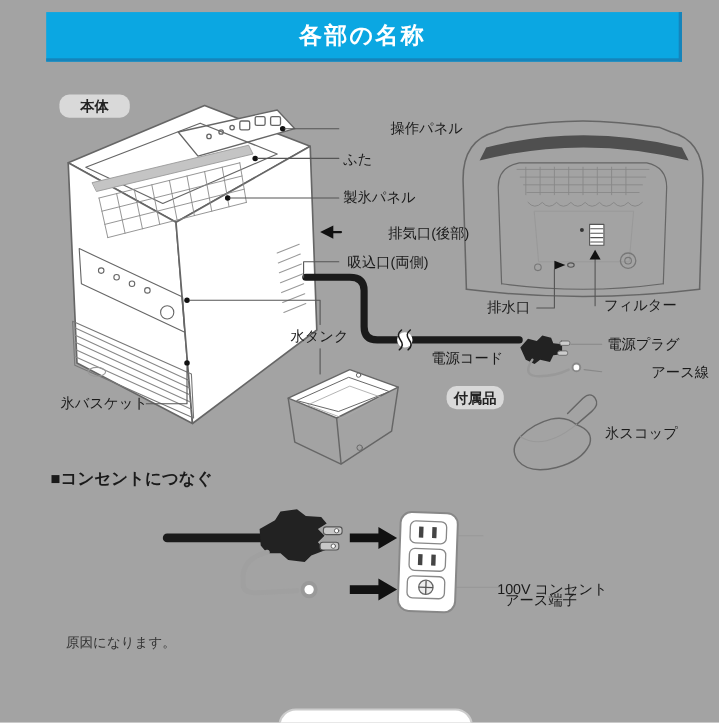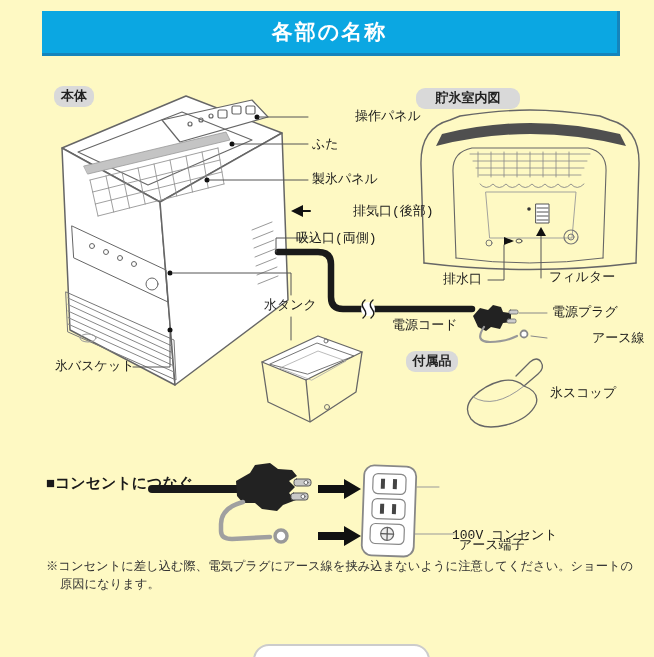--- a/index.html
+++ b/index.html
@@ -1,17 +1,17 @@
 <!DOCTYPE html>
 <html><head>
 <meta charset="utf-8">
 <style>
   html,body{margin:0;padding:0;background:#fff;}
-  #page{position:relative;width:654px;height:657px;background:#fef9c3;overflow:hidden;
-        font-family:Liberation Mono, monospace;color:#1a1a1a;}
+  #page{position:relative;width:654px;height:657px;background:#a3a3a3;overflow:hidden;
+        font-family:Liberation Sans, sans-serif;color:#1a1a1a;}
   .banner{position:absolute;left:42px;top:11px;width:575px;height:42px;
           background:#0ba7e2;border-right:3px solid #1584bb;border-bottom:3px solid #1584bb;
           display:flex;align-items:center;justify-content:center;
           color:#ffffff;font-size:21px;font-weight:bold;letter-spacing:2px;}
   .badge{position:absolute;background:#d9d9d9;color:#222;border-radius:9px;
          font-size:13px;font-weight:bold;text-align:center;line-height:21px;height:21px;}
   .lbl{position:absolute;font-size:13px;line-height:16px;white-space:nowrap;color:#1a1a1a;}
   .heading{position:absolute;font-size:15px;font-weight:bold;white-space:nowrap;}
   .subtext{position:absolute;font-size:13.5px;white-space:nowrap;}
   .note{position:absolute;font-size:12.3px;color:#333;white-space:nowrap;}
@@ -216,42 +216,40 @@
         <rect x="380" y="504" width="4" height="10" fill="#444" stroke="none"></rect>
         <rect x="392" y="504" width="4" height="10" fill="#444" stroke="none"></rect>
         <rect x="371" y="524" width="34" height="20" rx="5" stroke="#888" stroke-width="1.2"></rect>
         <circle cx="388" cy="534" r="6.5" fill="#eee" stroke="#666" stroke-width="1.2"></circle>
         <line x1="382" y1="534" x2="394" y2="534" stroke="#555" stroke-width="1.2"></line>
         <line x1="388" y1="528.5" x2="388" y2="539.5" stroke="#555" stroke-width="1.2"></line>
       </g>
     </g>
   </svg>
 
-  <div class="badge" style="left:54px;top:86px;width:40px;">本体</div>
-  <div class="badge" style="left:416px;top:88px;width:104px;">貯氷室内図</div>
+  <div class="badge" style="left:54px;top:86px;width:64px;">本体</div>
   <div class="badge" style="left:406px;top:351px;width:52px;">付属品</div>
 
   <div class="lbl" style="left:312px;top:109px;margin-left:43px;">操作パネル</div>
   <div class="lbl" style="left:312px;top:137px;">ふた</div>
   <div class="lbl" style="left:312px;top:172px;">製氷パネル</div>
   <div class="lbl" style="left:314px;top:204px;margin-left:39px;">排気口(後部)</div>
-  <div class="lbl" style="left:296px;top:231px;text-align:right;">吸込口(両側)</div>
+  <div class="lbl" style="left:316px;top:231px;text-align:right;">吸込口(両側)</div>
   <div class="lbl" style="left:264px;top:298px;">水タンク</div>
   <div class="lbl" style="left:55px;top:359px;">氷バスケット</div>
 
   <div class="lbl" style="left:443px;top:272px;">排水口</div>
   <div class="lbl" style="left:549px;top:270px;">フィルター</div>
 
   <div class="lbl" style="left:392px;top:318px;">電源コード</div>
   <div class="lbl" style="left:552px;top:305px;">電源プラグ</div>
   <div class="lbl" style="left:552px;top:331px;margin-left:40px;">アース線</div>
 
   <div class="lbl" style="left:550px;top:386px;">氷スコップ</div>
 
-  <div class="heading" style="left:46px;top:426px;margin-top:48px;">■コンセントにつなぐ</div>
+  <div class="heading" style="left:46px;top:426px;">■コンセントにつなぐ</div>
   <div class="lbl" style="left:452px;top:480px;margin-top:48px;">100V コンセント</div>
   <div class="lbl" style="left:459px;top:538px;">アース端子</div>
-  <div class="note" style="left:46px;top:558px;">※コンセントに差し込む際、電気プラグにアース線を挟み込まないように注意してください。ショートの</div>
   <div class="note" style="left:60px;top:576px;">原因になります。</div>
 
   <div class="nextbox"></div>
 
 </div>
 
 </body></html>

